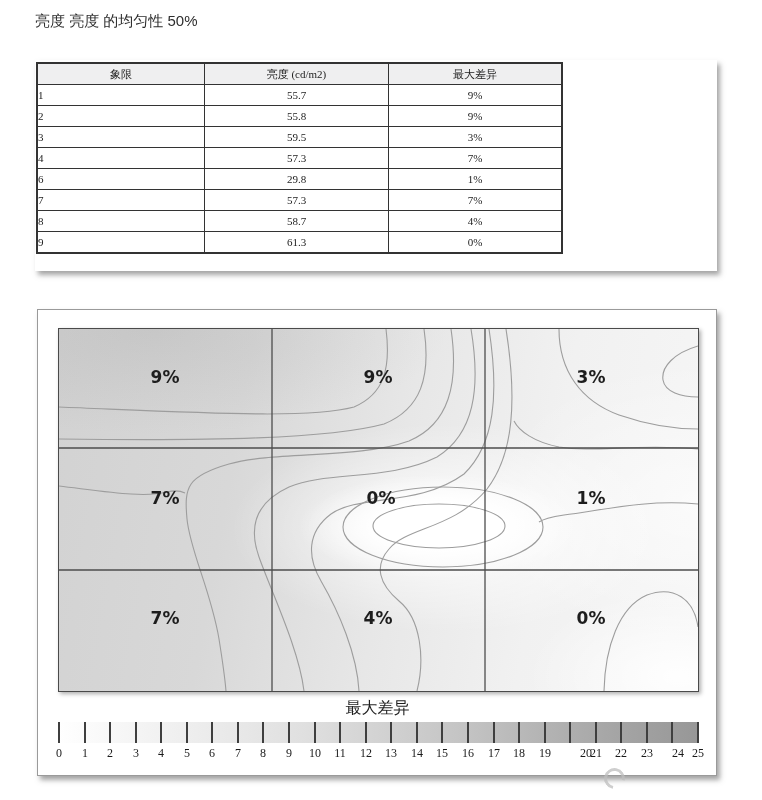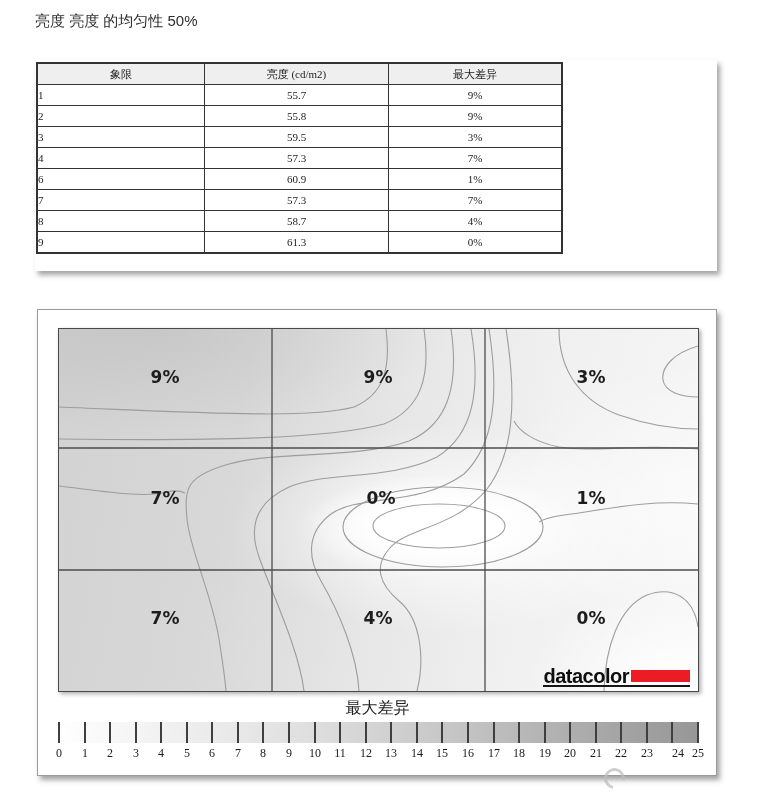--- a/index.html
+++ b/index.html
@@ -96,21 +96,21 @@
         <td class="c">59.5</td>
         <td class="c">3%</td>
       </tr>
       <tr>
         <td class="q">4</td>
         <td class="c">57.3</td>
         <td class="c">7%</td>
       </tr>
       <tr>
         <td class="q">6</td>
-        <td class="c">60.9</td>
+        <td class="c">29.8</td>
         <td class="c">1%</td>
       </tr>
       <tr>
         <td class="q">7</td>
         <td class="c">57.3</td>
         <td class="c">7%</td>
       </tr>
       <tr>
         <td class="q">8</td>
         <td class="c">58.7</td>
@@ -160,24 +160,20 @@
         <text class="cell-label" x="532" y="54">3%</text>
         <text class="cell-label" x="106" y="175">7%</text>
         <text class="cell-label" x="322" y="175">0%</text>
         <text class="cell-label" x="532" y="175">1%</text>
         <text class="cell-label" x="106" y="295">7%</text>
         <text class="cell-label" x="319" y="295">4%</text>
         <text class="cell-label" x="532" y="295">0%</text>
       </g>
     </svg>
 
-    <div class="dc-logo">
-      <span class="dc-text">datacolor</span>
-      <span class="dc-red"></span>
-    </div>
   </div>
 
   <div class="cb-title">最大差异</div>
   <div class="cb-bar">
     <div>
         <div class="tick" style="left: 0px;"></div>
         <div class="tick" style="left: 26px;"></div>
         <div class="tick" style="left: 51px;"></div>
         <div class="tick" style="left: 77px;"></div>
         <div class="tick" style="left: 102px;"></div>
@@ -218,21 +214,21 @@
       <span class="ticklab" style="left: 245px;">10</span>
       <span class="ticklab" style="left: 270px;">11</span>
       <span class="ticklab" style="left: 296px;">12</span>
       <span class="ticklab" style="left: 321px;">13</span>
       <span class="ticklab" style="left: 347px;">14</span>
       <span class="ticklab" style="left: 372px;">15</span>
       <span class="ticklab" style="left: 398px;">16</span>
       <span class="ticklab" style="left: 424px;">17</span>
       <span class="ticklab" style="left: 449px;">18</span>
       <span class="ticklab" style="left: 475px;">19</span>
-      <span class="ticklab" style="left: 500px;">20</span>
+      <span class="ticklab" style="left: 516px;">20</span>
       <span class="ticklab" style="left: 526px;">21</span>
       <span class="ticklab" style="left: 551px;">22</span>
       <span class="ticklab" style="left: 577px;">23</span>
       <span class="ticklab" style="left: 602px; text-align: right;">24</span>
       <span class="ticklab" style="left: 628px;">25</span>
     </div>
 </div>
 
 <div class="watermark">
   <span class="wm-swirl"></span>

